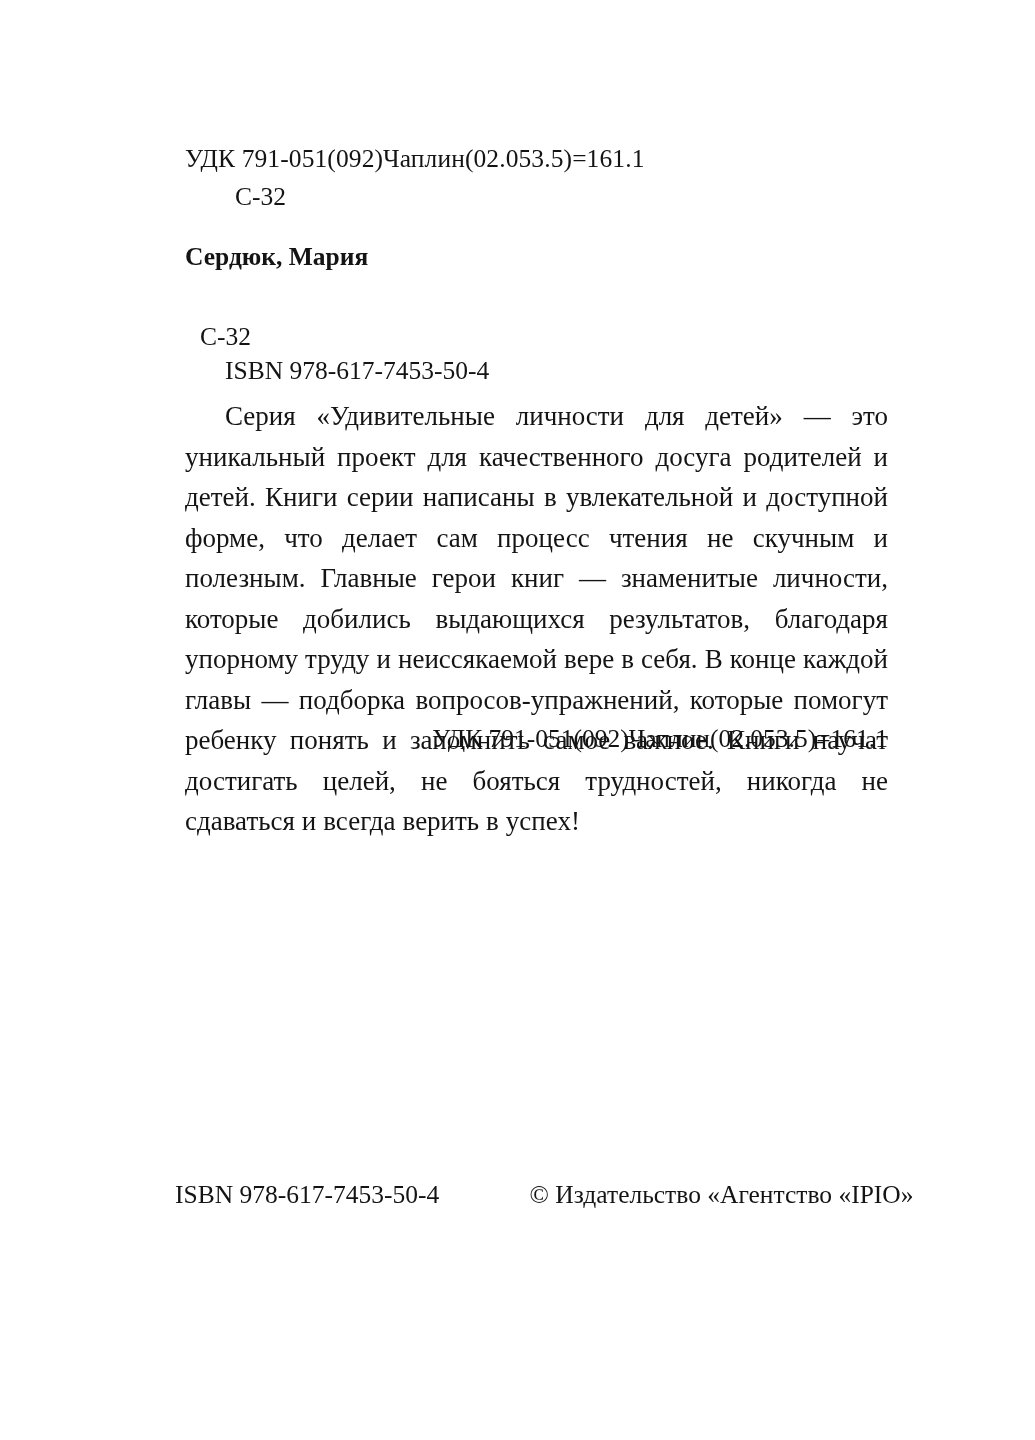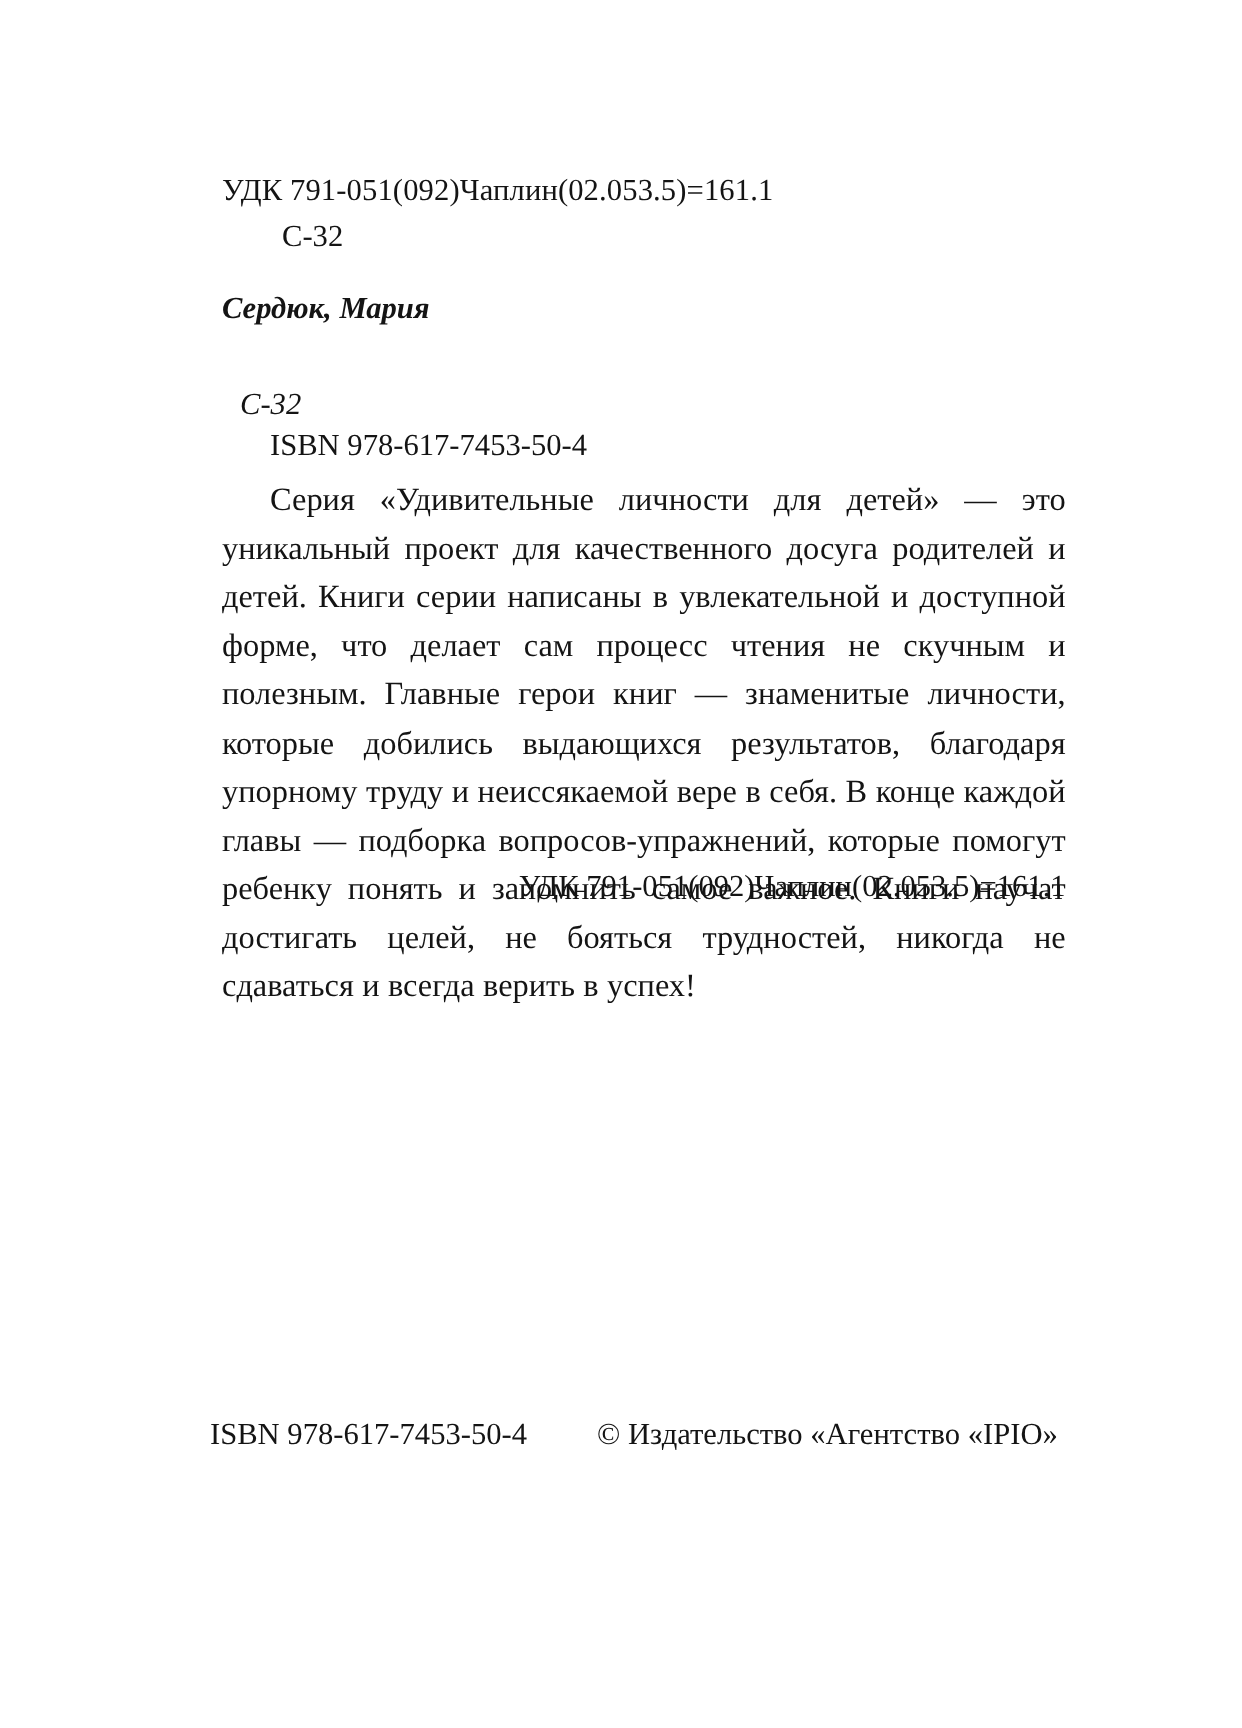--- a/index.html
+++ b/index.html
@@ -42,21 +42,20 @@
     font-size: 25.5px;
     line-height: 38px;
   }
 
   
   .citation {
     position: absolute;
     left: 145px;
     top: 238px;
     width: 743px;
-    font-style: italic;
   }
 
   .citation-author {
     font-weight: bold;
     font-size: 25.5px;
     line-height: 37px;
     margin-left: 40px;
   }
 
   .citation-body {
@@ -140,21 +139,21 @@
     line-height: 34px;
     white-space: nowrap;
   }
 
   .footer-isbn {
     display: inline-block;
   }
 
   .footer-publisher {
     display: inline-block;
-    margin-left: 52px;
+    margin-left: 84px;
   }
 </style>
 </head>
 <body>
 
 <div class="page">
 
   <div class="udk-block">
     <div class="udk-line">УДК 791-051(092)Чаплин(02.053.5)=161.1</div>
     <div class="udk-code">С-32</div>

